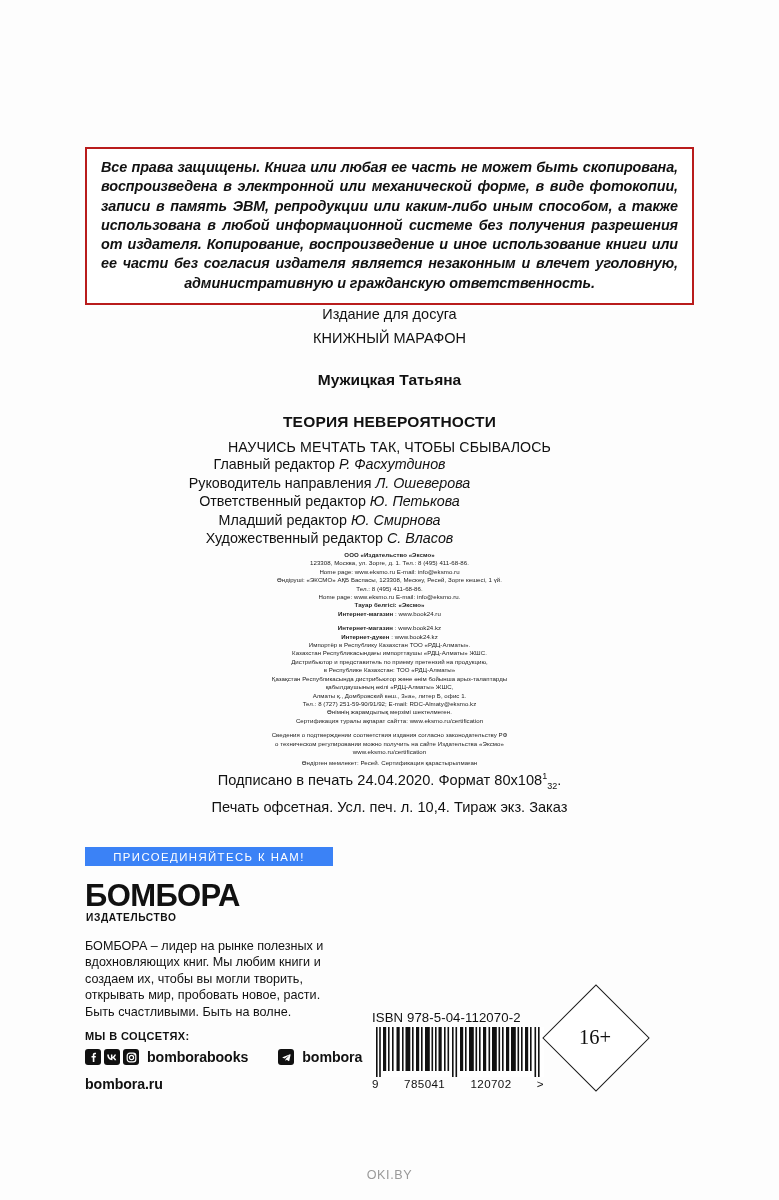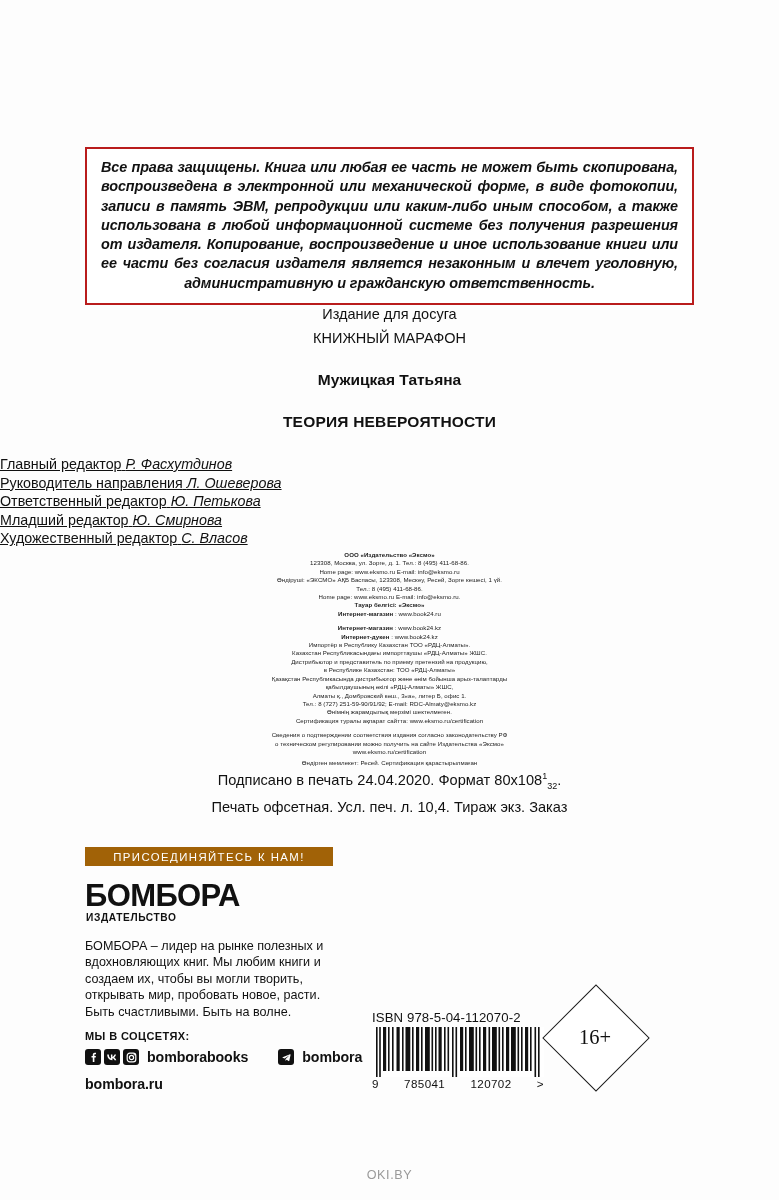--- a/index.html
+++ b/index.html
@@ -82,22 +82,21 @@
     line-height: 20px;
     letter-spacing: 0.1px;
   }
 
   
   .staff {
     position: absolute;
     left: 0;
     top: 455px;
     width: 659px;
-    text-align: left;
-    text-decoration: underline;
+    text-align: center;
   }
   .staff-line {
     font-size: 14.3px;
     line-height: 18.6px;
     margin: 0;
   }
   .staff-line em {
     font-style: italic;
   }
 
@@ -142,21 +141,21 @@
     vertical-align: sub;
   }
 
   
   .join-banner {
     position: absolute;
     left: 85px;
     top: 847px;
     width: 248px;
     height: 19px;
-    background: #a16207;
+    background: #3b82f6;
     color: #ffffff;
     font-size: 11.4px;
     letter-spacing: 1.4px;
     display: flex;
     align-items: center;
     justify-content: center;
     font-weight: normal;
   }
   .logo-bombora {
     position: absolute;
@@ -305,20 +304,21 @@
 
   <div class="rights-box">
     <p class="rights-text">Все права защищены. Книга или любая ее часть не может быть скопирована, воспроизведена в электронной или механической форме, в виде фотокопии, записи в память ЭВМ, репродукции или каким-либо иным способом, а также использована в любой информационной системе без получения разрешения от издателя. Копирование, воспроизведение и иное использование книги или ее части без согласия издателя является незаконным и влечет уголовную, административную и гражданскую ответственность.</p>
   </div>
 
   <div class="title-block">
     <p class="ed-kind">Издание для досуга</p>
     <p class="series-name">КНИЖНЫЙ МАРАФОН</p>
     <p class="author-name">Мужицкая Татьяна</p>
     <p class="book-title">ТЕОРИЯ НЕВЕРОЯТНОСТИ</p>
+    <p class="book-subtitle">НАУЧИСЬ МЕЧТАТЬ ТАК, ЧТОБЫ СБЫВАЛОСЬ</p>
   </div>
 
   <div class="staff">
     <p class="staff-line">
       <span>Главный редактор</span>
       <em>Р. Фасхутдинов</em>
     </p>
     <p class="staff-line">
       <span>Руководитель направления</span>
       <em>Л. Ошеверова</em>

